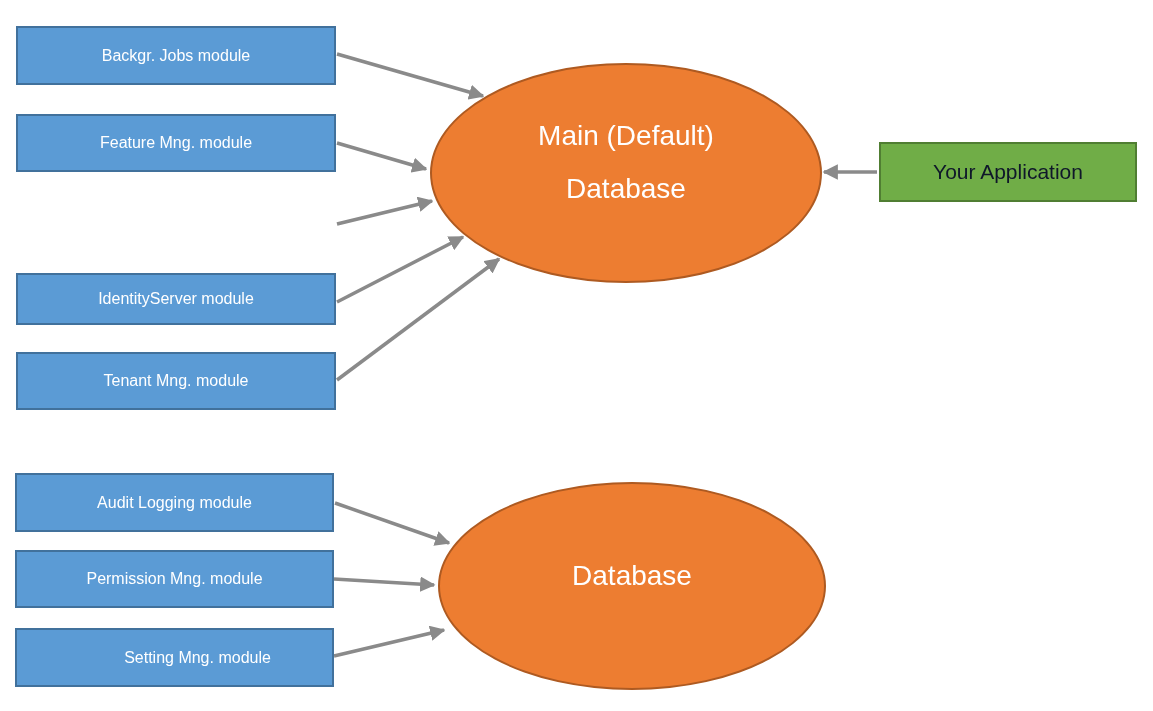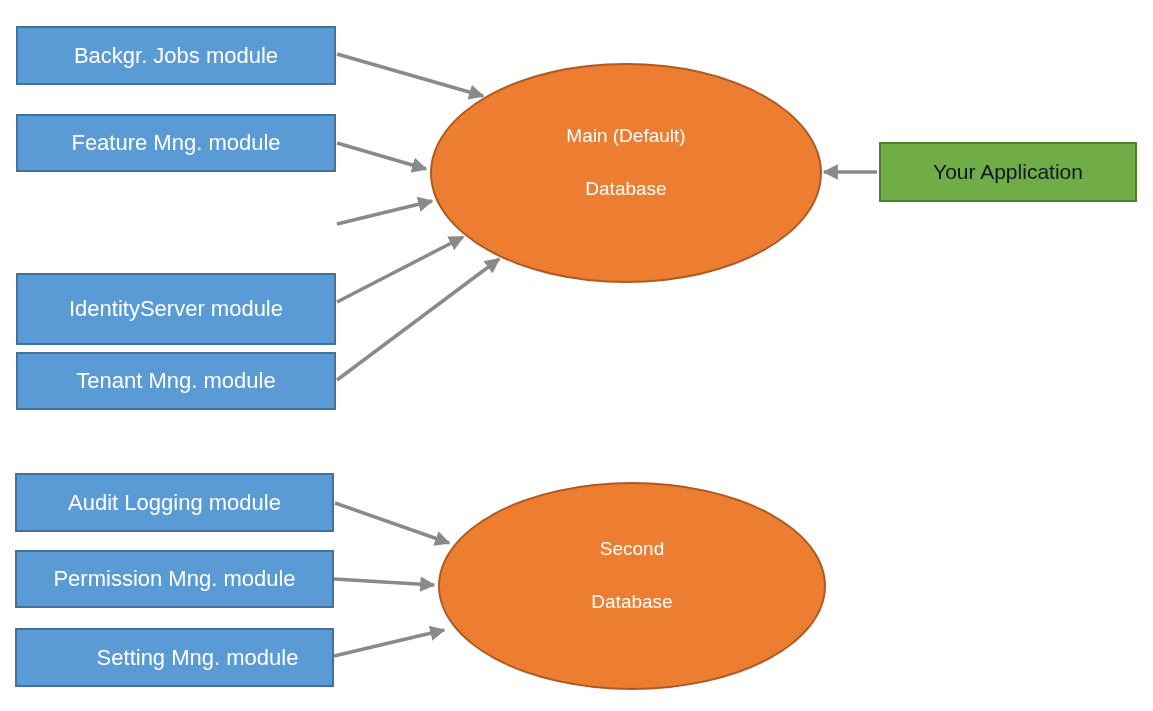--- a/index.html
+++ b/index.html
@@ -16,35 +16,35 @@
     left: 0; top: 0;
     width: 1153px; height: 711px;
     z-index: 1;
   }
   .module {
     position: absolute;
     box-sizing: border-box;
     background: #5B9BD5;
     border: 2px solid #41719C;
     color: #ffffff;
-    font-size: 22px;
+    font-size: 16px;
     display: flex;
     align-items: center;
     justify-content: center;
     text-align: center;
     z-index: 2;
   }
   .database {
     position: absolute;
     box-sizing: border-box;
     background: #ED7D31;
     border: 2px solid #AE5A21;
     border-radius: 50%;
     color: #ffffff;
-    font-size: 19px;
+    font-size: 28px;
     line-height: 53px;
     display: flex;
     flex-direction: column;
     align-items: center;
     justify-content: center;
     text-align: center;
     z-index: 2;
   }
   .database .db-lines { transform: translateY(-11px); }
   .app-box {
@@ -84,21 +84,21 @@
       <line x1="334" y1="656" x2="444" y2="630" marker-end="url(#arrowhead)"></line>
     </g>
   </svg>
 
   <div class="module" style="left:16px; top:26px; width:320px; height:59px;">
     <span>Backgr. Jobs module</span>
   </div>
   <div class="module" style="left:16px; top:114px; width:320px; height:58px;">
     <span>Feature Mng. module</span>
   </div>
-  <div class="module" style="left:16px; top:273px; width:320px; height:72px;">
+  <div class="module" style="left:16px; top:273px; width:320px; height:52px;">
     <span>IdentityServer module</span>
   </div>
   <div class="module" style="left:16px; top:352px; width:320px; height:58px;">
     <span>Tenant Mng. module</span>
   </div>
 
   <div class="module" style="left:15px; top:473px; width:319px; height:59px;">
     <span>Audit Logging module</span>
   </div>
   <div class="module" style="left:15px; top:550px; width:319px; height:58px;">
@@ -109,21 +109,20 @@
   </div>
 
   <div class="database" style="left:430px; top:63px; width:392px; height:220px;">
     <div class="db-lines">
       <div>Main (Default)</div>
       <div>Database</div>
     </div>
   </div>
   <div class="database" style="left:438px; top:482px; width:388px; height:208px;">
     <div class="db-lines">
-      <div>Second</div>
       <div>Database</div>
     </div>
   </div>
 
   <div class="app-box" style="left:879px; top:142px; width:258px; height:60px;">
     <span>Your Application</span>
   </div>
 
 </div>
 

